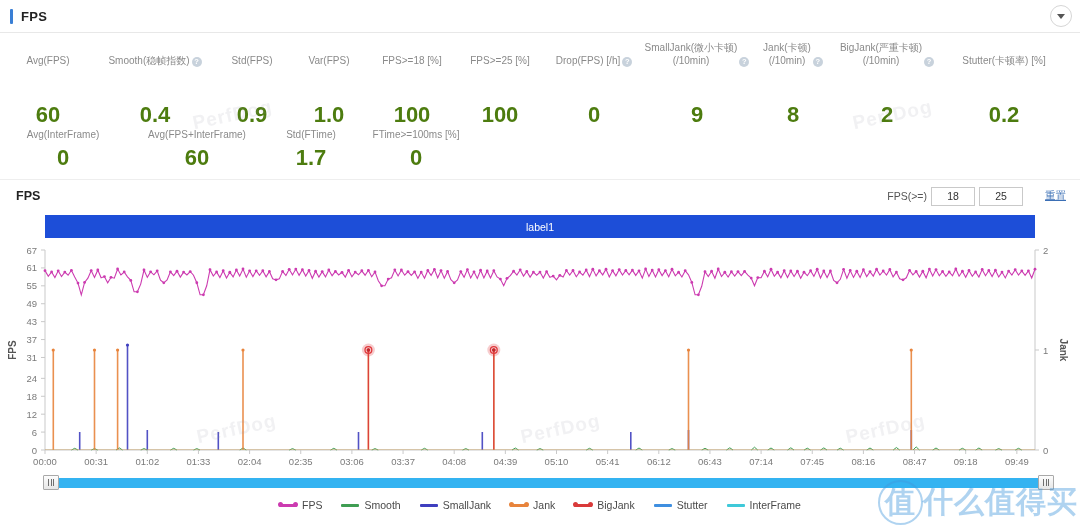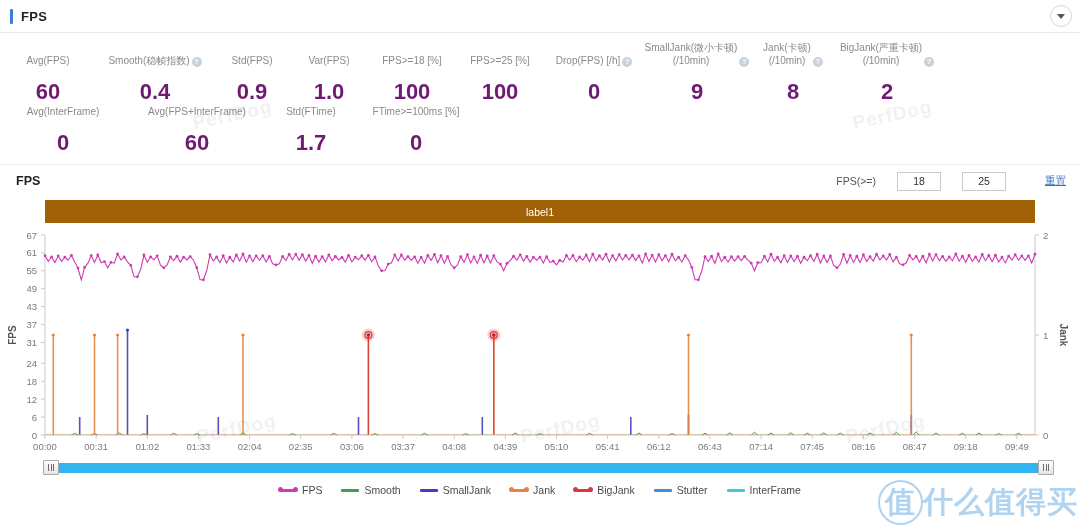--- a/index.html
+++ b/index.html
@@ -50,50 +50,50 @@
   .metric-label{
     font-size:10px; color:#8a8a8a; line-height:13px;
     white-space:nowrap;
   }
   .metric-label .q{
     display:inline-block; width:10px;height:10px; border-radius:50%;
     background:#c8d2dc; color:#fff; font-size:7.5px; line-height:10px;
     text-align:center; vertical-align:1px; margin-left:2px; font-weight:bold;
   }
   .metric-value{
-    font-size:22px; font-weight:bold; color:#701a75; margin-top:12px;
+    font-size:22px; font-weight:bold; color:#4d7c0f; margin-top:4px;
     line-height:26px;
   }
   .row1 .metric-label{ min-height:26px; display:flex; align-items:flex-end; justify-content:center;}
   .row1 .metric-label-inner{ display:block; }
 
   
   .chart-card{ border-top:1px solid #eeeeee; margin-top:4px; }
   .chart-head{
     display:flex; align-items:center;
     height:32px; padding:0 14px 0 16px;
   }
   .chart-head-title{ font-size:12.5px; font-weight:bold; color:#222; }
   .chart-head-right{
-    margin-left:auto; display:flex; align-items:center; gap:21px;
+    margin-left:auto; display:flex; align-items:center; gap:4px;
   }
   .fps-ge-label{ font-size:10.5px; color:#555; }
   .num-input{
     width:44px; height:19px; border:1px solid #c9c9c9; background:#fff;
     font-size:10.5px; text-align:center; color:#333; line-height:17px;
     font-family:"Liberation Sans", sans-serif;
   }
   .reset-link{
     font-size:10.5px; color:#3b6fb5; text-decoration:underline; cursor:pointer;
     margin-left:18px;
   }
 
   .label-banner{
     margin:3px 45px 0 45px;
-    height:23px; background:#a16207; color:#fff;
+    height:23px; background:#1d4ed8; color:#fff;
     display:flex; align-items:center; justify-content:center;
     font-size:10.5px;
   }
 
   
   .plot-wrap{ position:relative; height:232px; margin-top:4px; }
   .plot-svg{ display:block; }
 
   
   .slider-row{ position:relative; height:16px; margin:1px 36px 0 45px; }
@@ -158,21 +158,21 @@
 </div>
 
 <div class="metrics">
   <div class="metric-row row1" id="metric-row-1">
       <div class="metric" style="width: 96px;">
         <div class="metric-label">
           <span class="metric-label-inner">Avg(FPS)</span>
         </div>
         <div class="metric-value">60</div>
       </div>
-      <div class="metric" style="width: 118px;">
+      <div class="metric" style="width: 118px; gap: 31px;">
         <div class="metric-label">
           <span class="metric-label-inner">Smooth(稳帧指数)</span>
           <span class="q">?</span>
         </div>
         <div class="metric-value">0.4</div>
       </div>
       <div class="metric" style="width: 76px;">
         <div class="metric-label">
           <span class="metric-label-inner">Std(FPS)</span>
         </div>
@@ -216,20 +216,26 @@
           <span class="q">?</span>
         </div>
         <div class="metric-value">8</div>
       </div>
       <div class="metric" style="width: 102px;">
         <div class="metric-label">
           <span class="metric-label-inner">BigJank(严重卡顿)<br>(/10min)</span>
           <span class="q">?</span>
         </div>
         <div class="metric-value">2</div>
+      </div>
+      <div class="metric" style="width: 132px;">
+        <div class="metric-label">
+          <span class="metric-label-inner">Stutter(卡顿率) [%]</span>
+        </div>
+        <div class="metric-value">0.2</div>
       </div>
     </div>
   <div class="metric-row row2" id="metric-row-2">
       <div class="metric" style="width: 126px;">
         <div class="metric-label"><span class="metric-label-inner">Avg(InterFrame)</span></div>
         <div class="metric-value">0</div>
       </div>
       <div class="metric" style="width: 142px;">
         <div class="metric-label"><span class="metric-label-inner">Avg(FPS+InterFrame)</span></div>
         <div class="metric-value">60</div>

